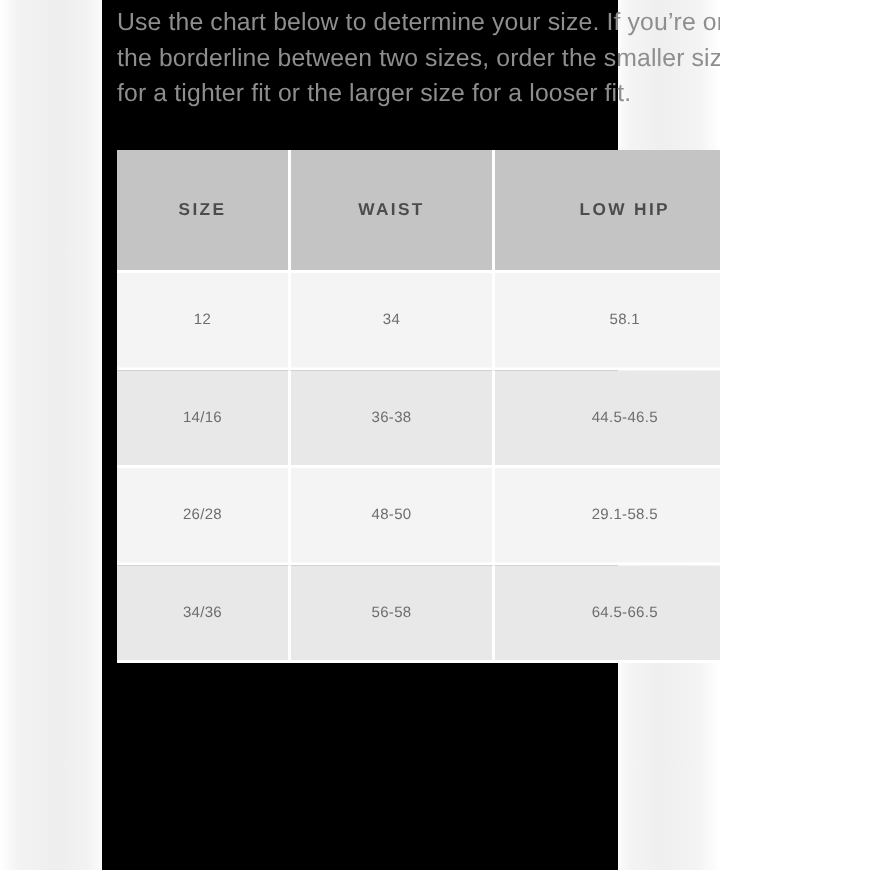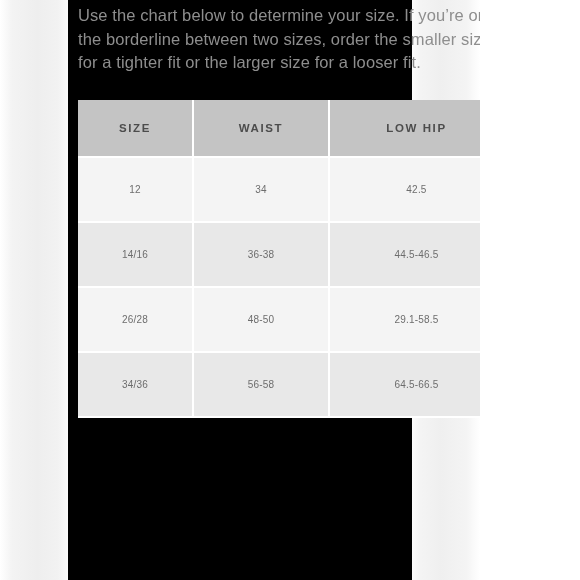--- a/index.html
+++ b/index.html
@@ -75,21 +75,21 @@
     background: #c4c4c4;
     color: #4c4c4c;
     font-size: 11.5px;
     font-weight: 700;
     letter-spacing: 1.6px;
     text-transform: uppercase;
     height: 56px;
     text-align: center;
     vertical-align: middle;
     border-right: 2px solid #ffffff;
-    padding: 0;
+    padding: 12px;
   }
   .size-table th:last-child { border-right: none; }
 
   .size-table td {
     height: 63px;
     text-align: center;
     vertical-align: middle;
     color: #6d6d6d;
     font-size: 10px;
     font-weight: 400;
@@ -127,21 +127,21 @@
         <tr>
           <th>SIZE</th>
           <th>WAIST</th>
           <th>LOW HIP</th>
         </tr>
       </thead>
       <tbody>
         <tr>
           <td>12</td>
           <td>34</td>
-          <td>42.5</td>
+          <td>58.1</td>
         </tr>
         <tr>
           <td>14/16</td>
           <td>36-38</td>
           <td>44.5-46.5</td>
         </tr>
         <tr>
           <td>26/28</td>
           <td>48-50</td>
           <td>29.1-58.5</td>

